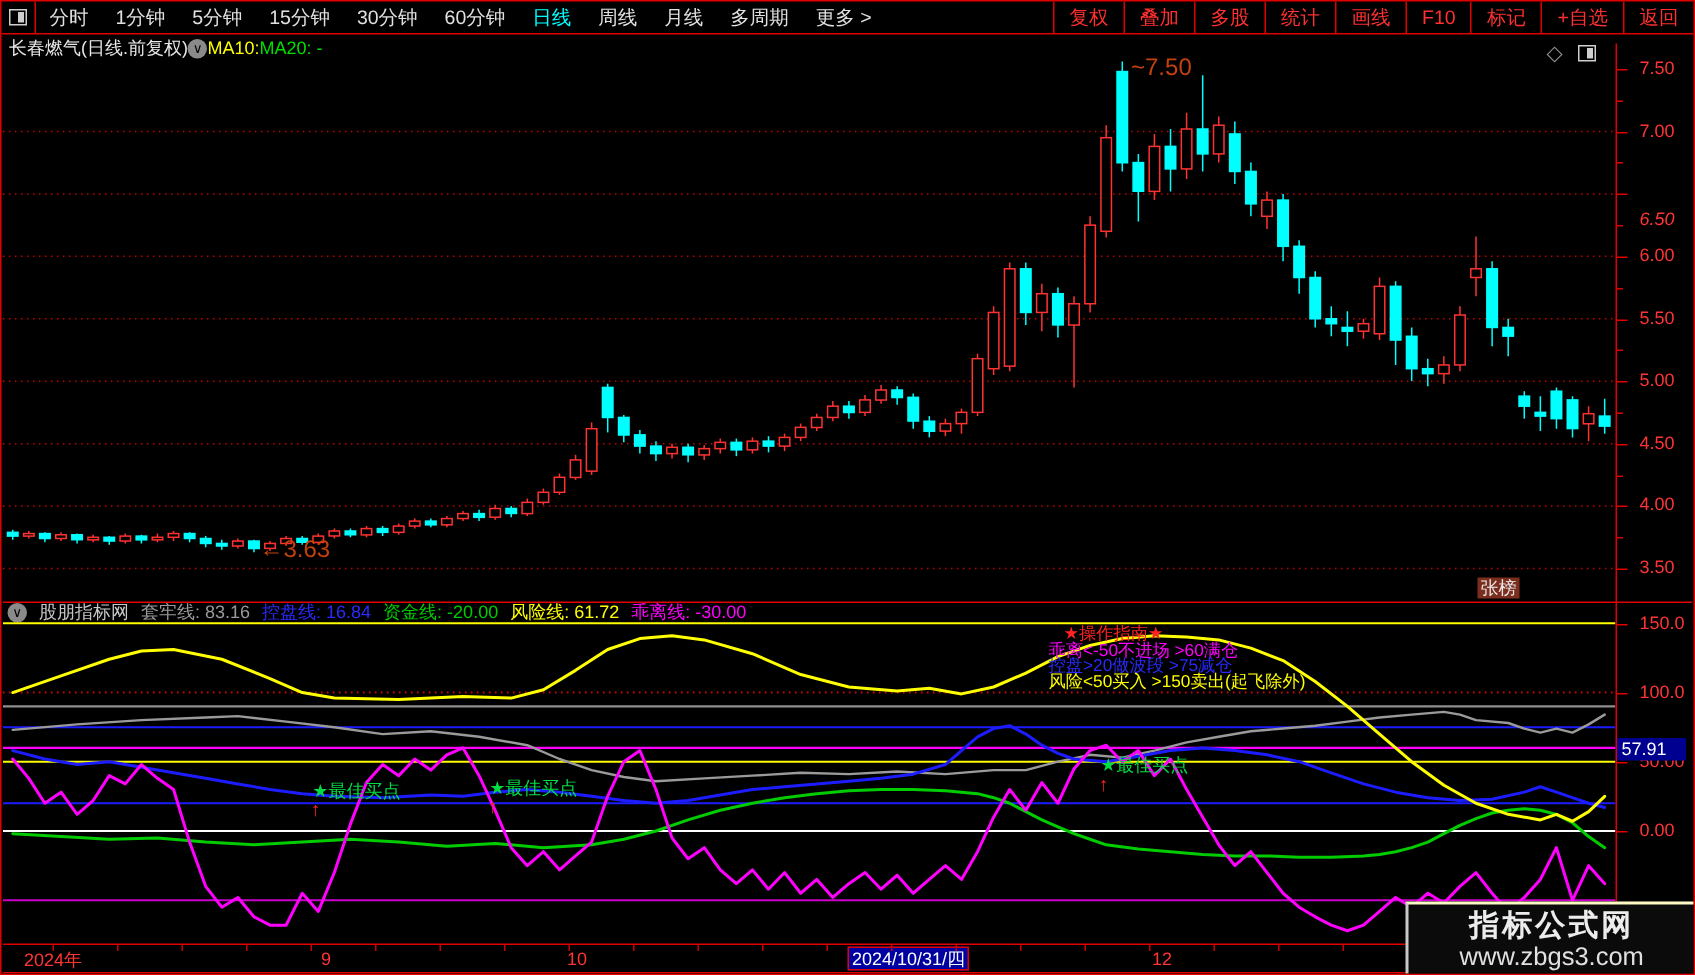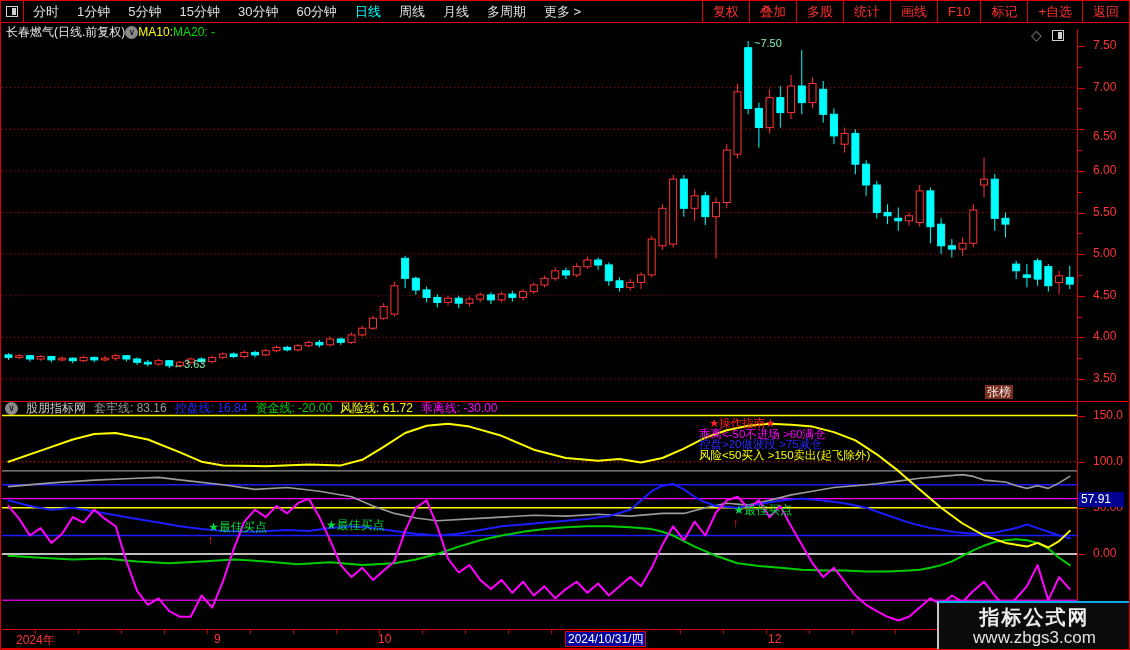--- a/index.html
+++ b/index.html
@@ -34,36 +34,36 @@
   .panel-svg{position:absolute;left:1px;top:413px;}
 
   
   .vaxis-line{position:absolute;left:1076px;top:28px;width:1px;height:600px;background:#e00000;}
   .axis-label{position:absolute;color:#ff3434;font-size:12px;white-space:nowrap;}
   .axis-tick{position:absolute;background:#e00000;height:1px;}
   .panel-badge{position:absolute;background:#000090;color:#ffffff;font-size:12px;padding:0 3px;line-height:15px;}
 
   .rank-badge{position:absolute;left:984px;top:384px;background:#7c2e1e;color:#e8e8e8;font-size:12px;line-height:14px;padding:0 2px;}
 
-  .anno{position:absolute;color:#86efac;font-size:11px;white-space:nowrap;}
+  .anno{position:absolute;color:#c2410c;font-size:16px;white-space:nowrap;}
 
   
   .guide{position:absolute;left:698px;top:417px;font-size:11.5px;line-height:10.5px;white-space:nowrap;}
   .guide div{height:10.5px;}
 
   .marker-arrow{position:absolute;color:#ff2020;font-weight:bold;font-size:13px;line-height:12px;}
   .marker-label{position:absolute;color:#00dd44;font-size:12px;white-space:nowrap;}
 
   
   .xaxis{position:absolute;left:1px;right:1px;top:628px;height:20px;border-top:1px solid #e00000;border-bottom:1px solid #e00000;background:#000;}
   .xaxis .xlabel{position:absolute;top:2px;color:#ff3434;font-size:12px;white-space:nowrap;}
   .xaxis .xtick{position:absolute;top:0;width:1px;height:4px;background:#c40000;}
   .date-box{position:absolute;top:1px;background:#0000a0;border:1px solid #e00000;color:#ffffff;font-size:12px;line-height:14px;padding:0 2px;white-space:nowrap;}
 
-  .watermark{position:absolute;left:936px;top:600px;width:193px;height:49px;background:#0b0b0b;border-top:2px solid #0ea5e9;border-left:2px solid #c8c8c8;display:flex;flex-direction:column;align-items:center;justify-content:center;z-index:50;}
+  .watermark{position:absolute;left:936px;top:600px;width:193px;height:49px;background:#0b0b0b;border-top:2px solid #fef9c3;border-left:2px solid #c8c8c8;display:flex;flex-direction:column;align-items:center;justify-content:center;z-index:50;}
   .wm1{color:#ececec;font-size:20px;font-weight:bold;letter-spacing:2px;line-height:22px;}
   .wm2{color:#e0e0e0;font-size:17px;line-height:20px;}
 </style>
 </head>
 <body>
 
 <div class="window">
 
   <div class="toolbar">
     <div class="tb-iconbox">
@@ -357,21 +357,21 @@
     </div>
 
   <div class="vaxis-line"></div>
   <div id="price-axis">
       <div class="axis-label" style="left: 1092px; top: 37px;">7.50</div>
       <div class="axis-tick" style="left: 1077px; top: 45px; width: 7px;"></div>
       <div class="axis-tick" style="left: 1077px; top: 65.8125px; width: 4px;"></div>
       <div class="axis-label" style="left: 1092px; top: 78.625px;">7.00</div>
       <div class="axis-tick" style="left: 1077px; top: 86.625px; width: 7px;"></div>
       <div class="axis-tick" style="left: 1077px; top: 107.438px; width: 4px;"></div>
-      <div class="axis-label" style="left: 1092px; top: 128px;">6.50</div>
+      <div class="axis-label" style="left: 1092px; top: 138px; font-style: italic;">6.50</div>
       <div class="axis-tick" style="left: 1077px; top: 128.25px; width: 7px;"></div>
       <div class="axis-tick" style="left: 1077px; top: 149.062px; width: 4px;"></div>
       <div class="axis-label" style="left: 1092px; top: 161.875px;">6.00</div>
       <div class="axis-tick" style="left: 1077px; top: 169.875px; width: 7px;"></div>
       <div class="axis-tick" style="left: 1077px; top: 190.688px; width: 4px;"></div>
       <div class="axis-label" style="left: 1092px; top: 203.5px;">5.50</div>
       <div class="axis-tick" style="left: 1077px; top: 211.5px; width: 7px;"></div>
       <div class="axis-tick" style="left: 1077px; top: 232.312px; width: 4px;"></div>
       <div class="axis-label" style="left: 1092px; top: 245.125px;">5.00</div>
       <div class="axis-tick" style="left: 1077px; top: 253.125px; width: 7px;"></div>

